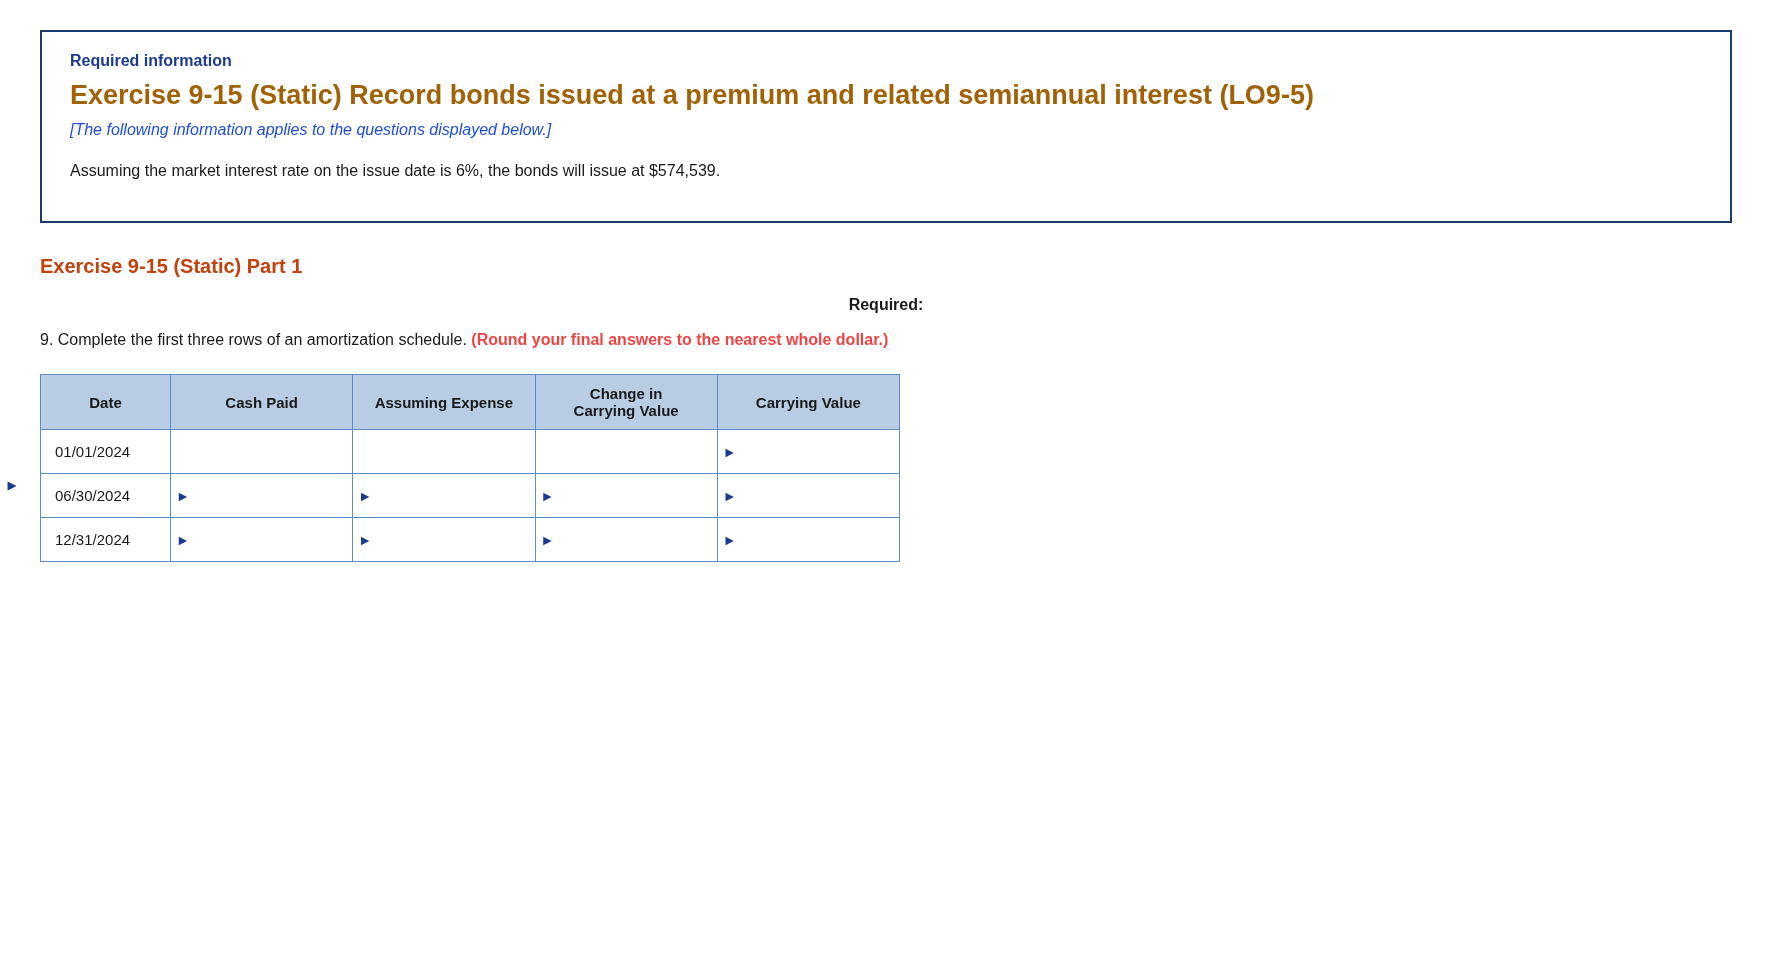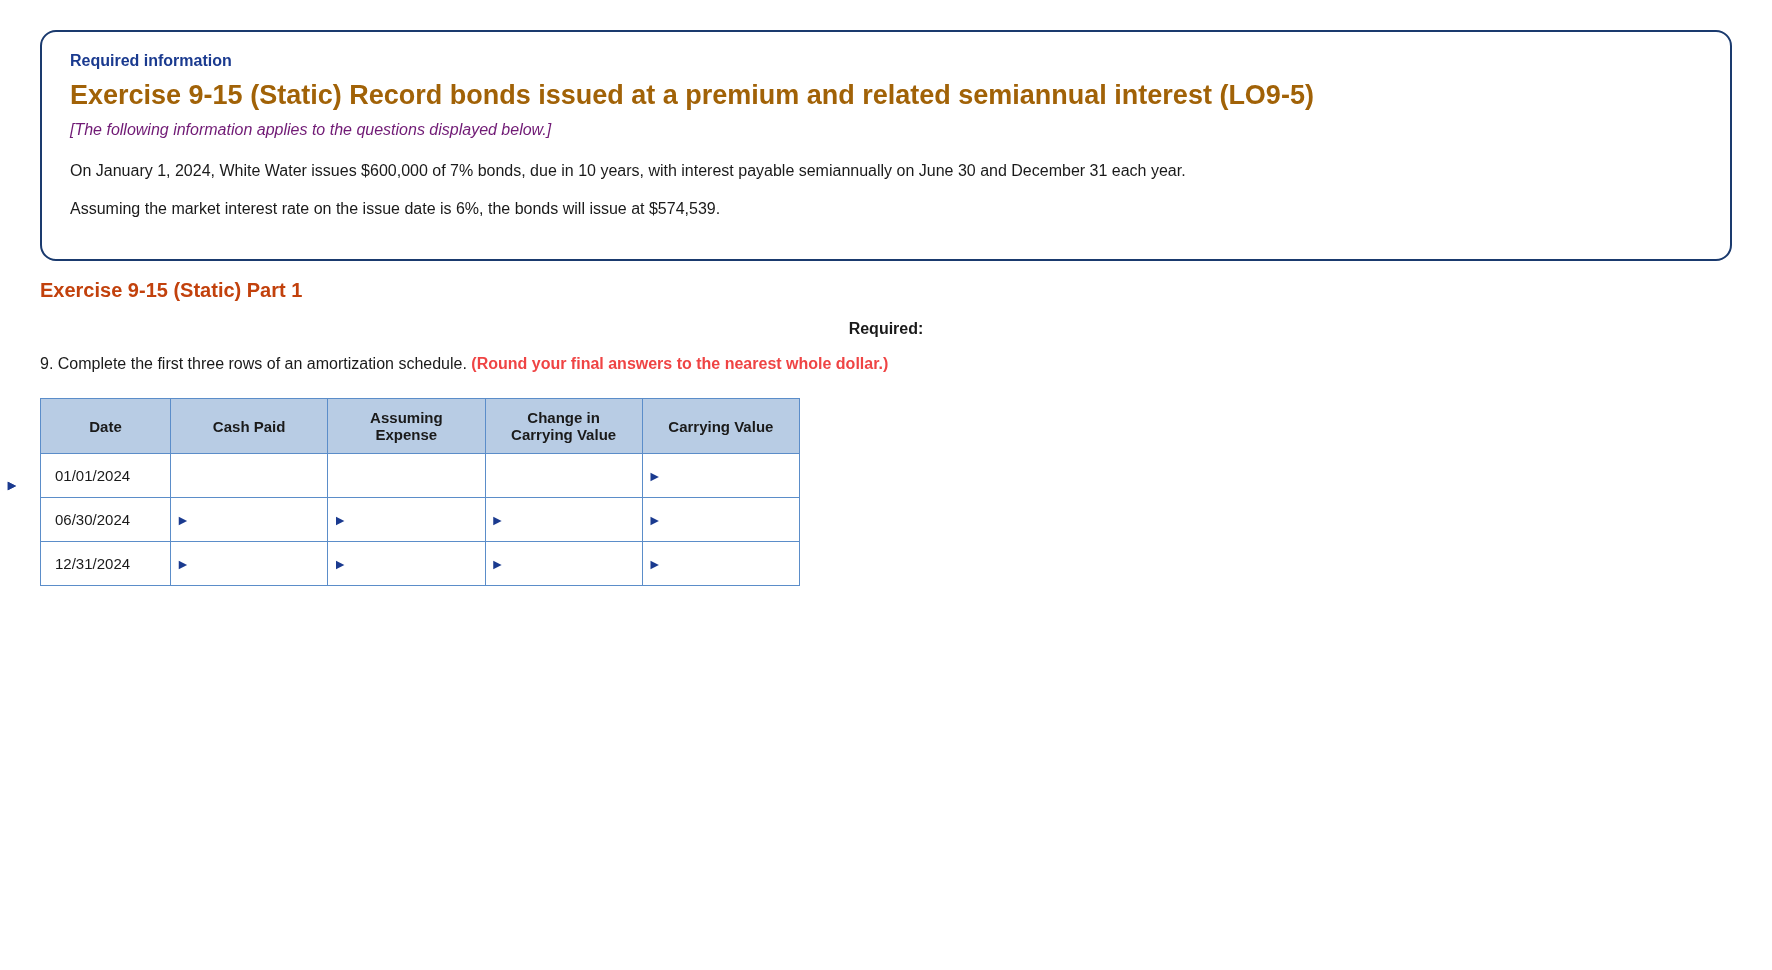--- a/index.html
+++ b/index.html
@@ -13,43 +13,43 @@
       font-family: Arial, sans-serif;
       font-size: 16px;
       color: #1a1a1a;
       padding: 30px 40px;
       width: 1772px;
       min-height: 970px;
     }
 
     .info-box {
       border: 2px solid #1a3a6e;
-      border-radius: 16px;
+      border-radius: 0;
       padding: 20px 28px 24px 28px;
-      margin-bottom: 18px;
+      margin-bottom: 32px;
     }
 
     .required-info-label {
       color: #1a3a8f;
       font-weight: bold;
       font-size: 16px;
       margin-bottom: 10px;
     }
 
     .exercise-title {
       font-weight: bold;
       font-size: 27px;
       color: #a16207;
       margin-bottom: 10px;
     }
 
     .italic-note {
       font-style: italic;
       font-size: 16px;
-      color: #701a75;
+      color: #1d4ed8;
       margin-bottom: 20px;
     }
 
     .info-paragraph {
       font-size: 16px;
       color: #1a1a1a;
       margin-bottom: 14px;
       line-height: 1.5;
     }
 
@@ -73,21 +73,21 @@
       line-height: 1.5;
     }
 
     .instruction .highlight {
       color: #ef4444;
       font-weight: bold;
     }
 
     .amort-table {
       border-collapse: collapse;
-      width: 760px;
+      width: 860px;
     }
 
     .amort-table th {
       background-color: #b8cce4;
       border: 1.5px solid #5b8dc9;
       padding: 10px 14px;
       text-align: center;
       font-weight: bold;
       font-size: 15px;
       color: #1a1a1a;
@@ -133,21 +133,20 @@
       transform: translateY(-50%);
     }
   </style>
 </head>
 <body>
 
 <div class="info-box">
   <div class="required-info-label">Required information</div>
   <div class="exercise-title">Exercise 9-15 (Static) Record bonds issued at a premium and related semiannual interest (LO9-5)</div>
   <div class="italic-note">[The following information applies to the questions displayed below.]</div>
-  <div class="info-paragraph">On January 1, 2024, White Water issues $600,000 of 7% bonds, due in 10 years, with interest payable semiannually on June 30 and December 31 each year.</div>
   <div class="info-paragraph">Assuming the market interest rate on the issue date is 6%, the bonds will issue at $574,539.</div>
 </div>
 
 <div class="part-title">Exercise 9-15 (Static) Part 1</div>
 
 <div class="required-label">Required:</div>
 
 <div class="instruction">
   <span>9. Complete the first three rows of an amortization schedule.</span>
   <span class="highlight">(Round your final answers to the nearest whole dollar.)</span>

